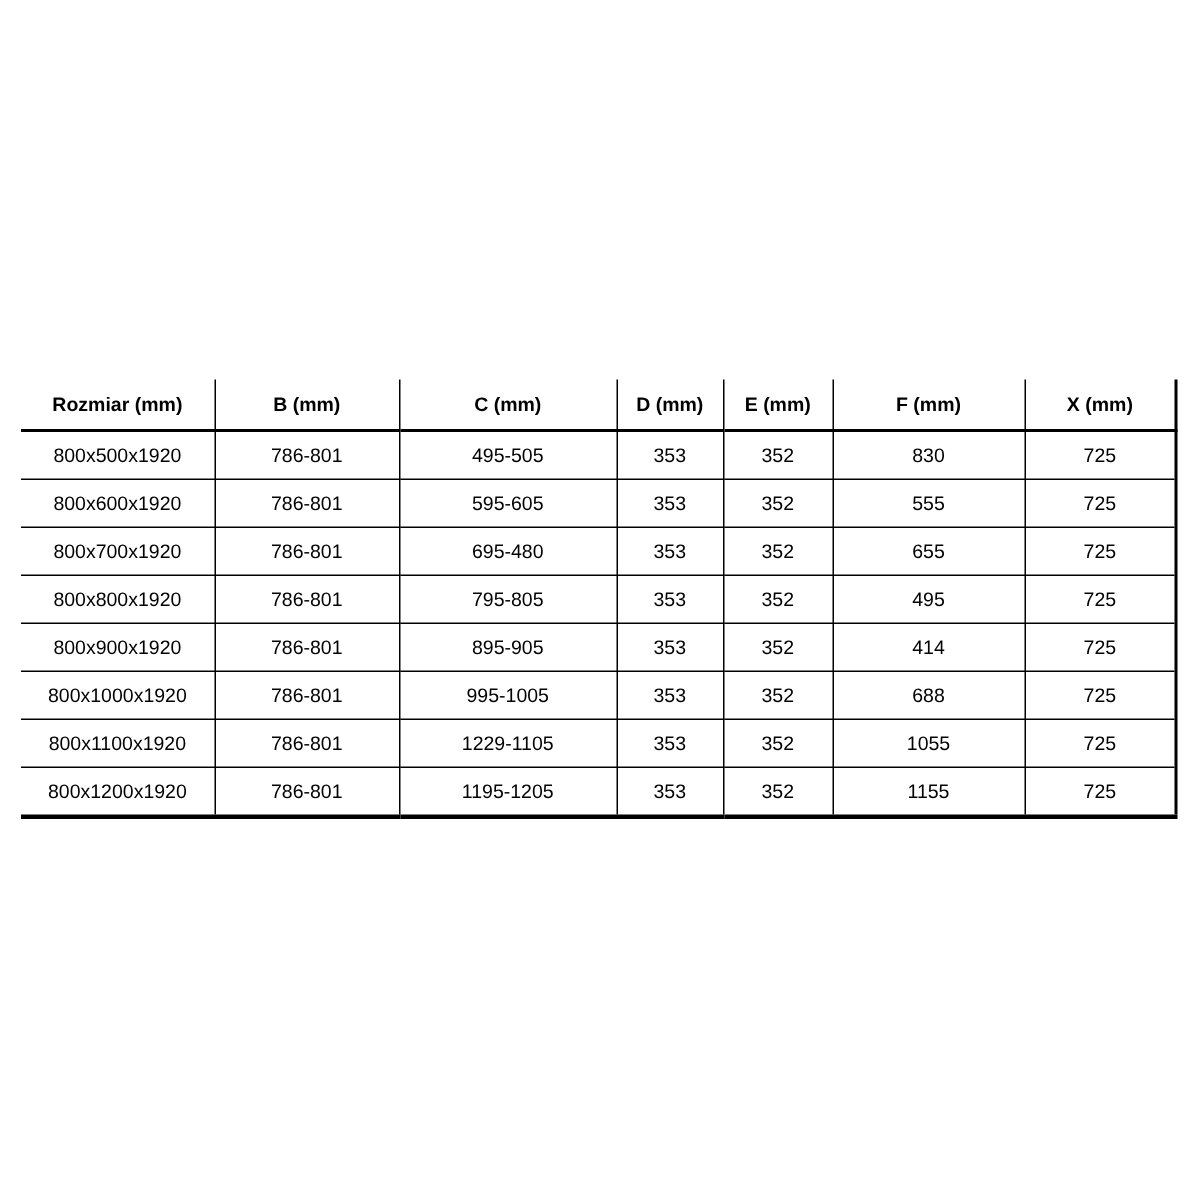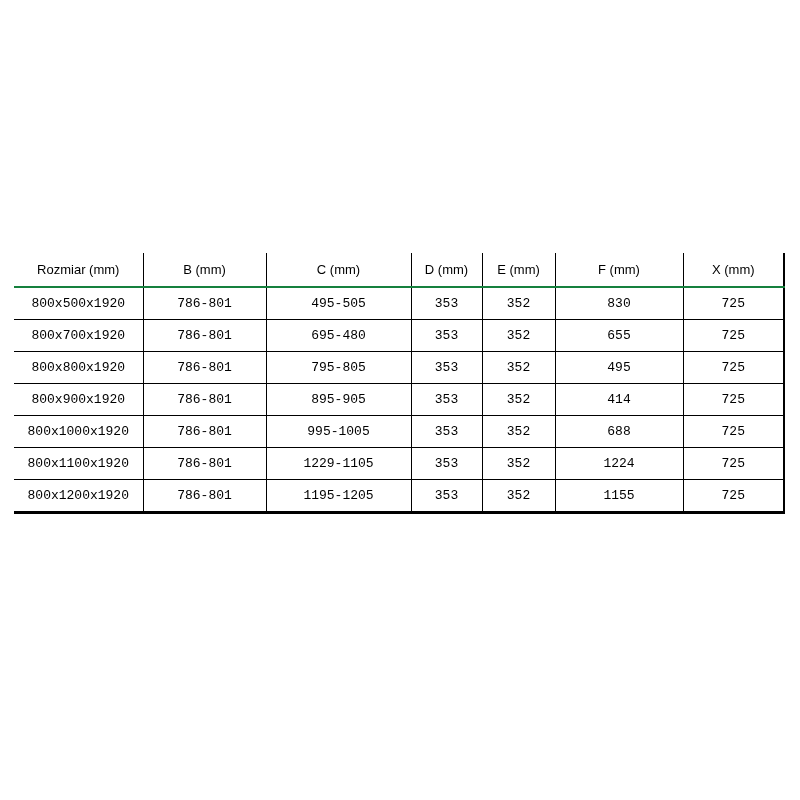--- a/index.html
+++ b/index.html
@@ -30,30 +30,29 @@
     vertical-align: middle;
     color: #000000;
     font-size: 13px;
     line-height: 1;
     border-right: 1px solid #000000;
     overflow: hidden;
     white-space: nowrap;
   }
   
   table.spec-table th {
-    font-weight: normal;
+    font-weight: bold;
     height: 33px;
-    border-bottom: 2px solid #15803d;
+    border-bottom: 2px solid #000000;
   }
   
   table.spec-table td {
     font-weight: normal;
     height: 31px;
     border-bottom: 1px solid #000000;
-    font-family: Liberation Mono, monospace;
   }
   
   table.spec-table tr > *:last-child {
     border-right: 2px solid #000000;
   }
   
   table.spec-table tbody tr:last-child td {
     border-bottom: 3px solid #000000;
   }
 </style>
@@ -86,20 +85,29 @@
       <tr>
         <td>800x500x1920</td>
         <td>786-801</td>
         <td>495-505</td>
         <td>353</td>
         <td>352</td>
         <td>830</td>
         <td>725</td>
       </tr>
       <tr>
+        <td>800x600x1920</td>
+        <td>786-801</td>
+        <td>595-605</td>
+        <td>353</td>
+        <td>352</td>
+        <td>555</td>
+        <td>725</td>
+      </tr>
+      <tr>
         <td>800x700x1920</td>
         <td>786-801</td>
         <td>695-480</td>
         <td>353</td>
         <td>352</td>
         <td>655</td>
         <td>725</td>
       </tr>
       <tr>
         <td>800x800x1920</td>
@@ -127,21 +135,21 @@
         <td>352</td>
         <td>688</td>
         <td>725</td>
       </tr>
       <tr>
         <td>800x1100x1920</td>
         <td>786-801</td>
         <td>1229-1105</td>
         <td>353</td>
         <td>352</td>
-        <td>1224</td>
+        <td>1055</td>
         <td>725</td>
       </tr>
       <tr>
         <td>800x1200x1920</td>
         <td>786-801</td>
         <td>1195-1205</td>
         <td>353</td>
         <td>352</td>
         <td>1155</td>
         <td>725</td>

